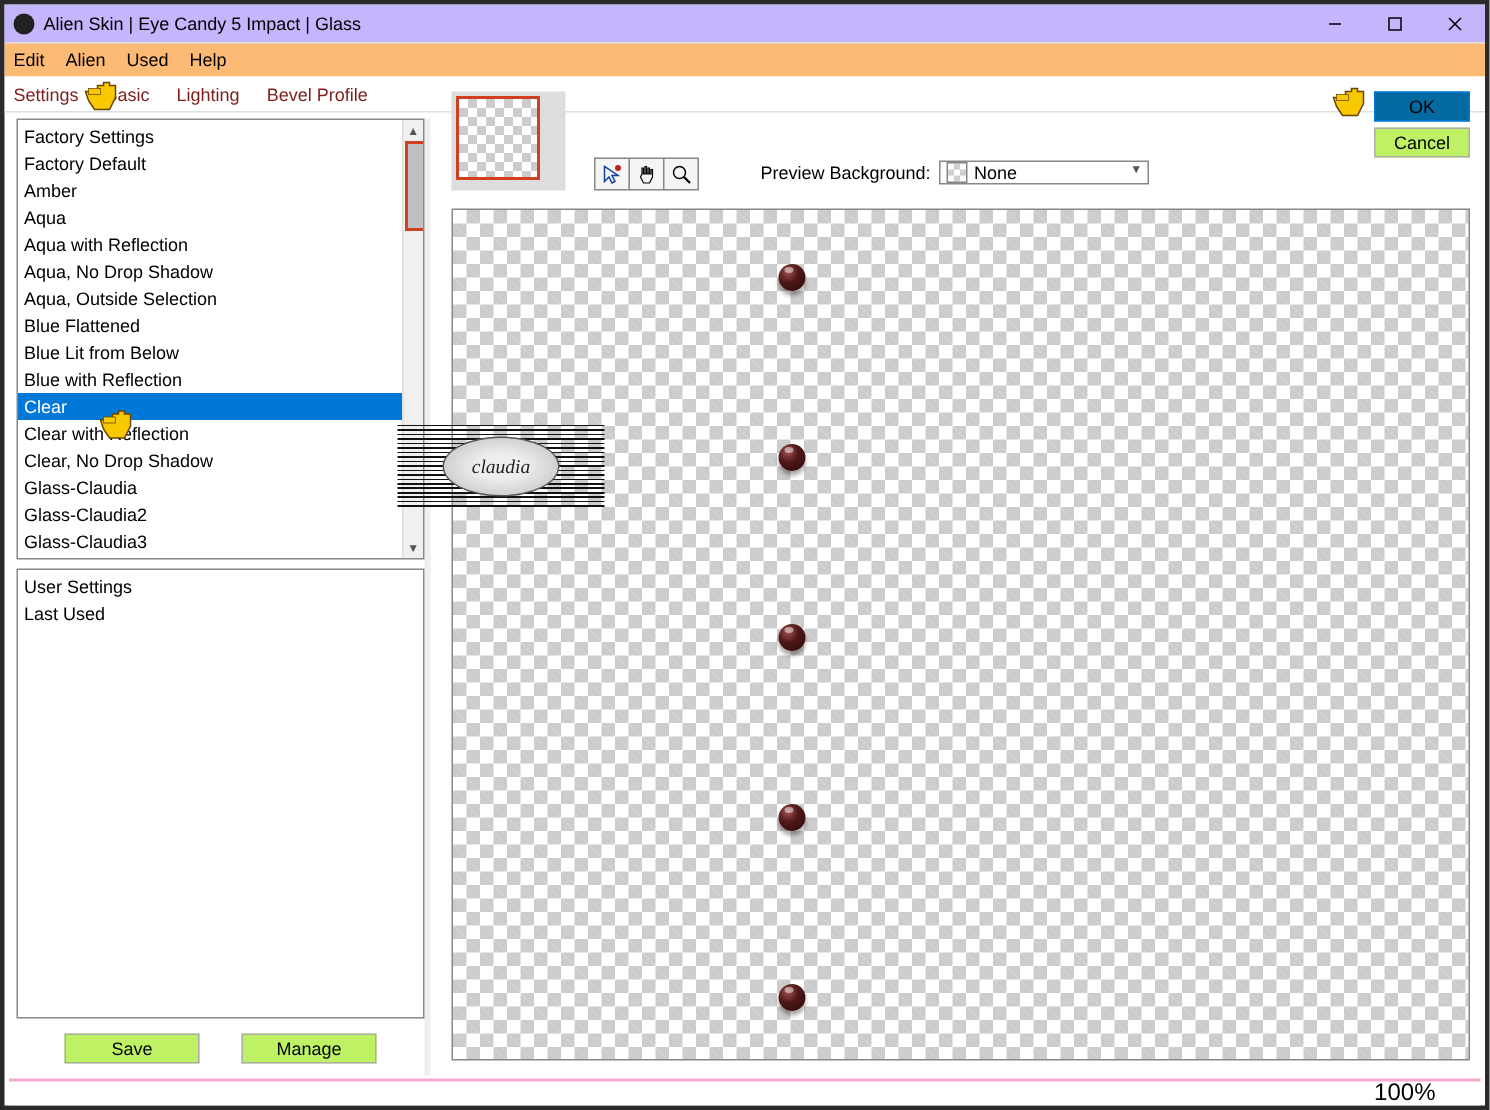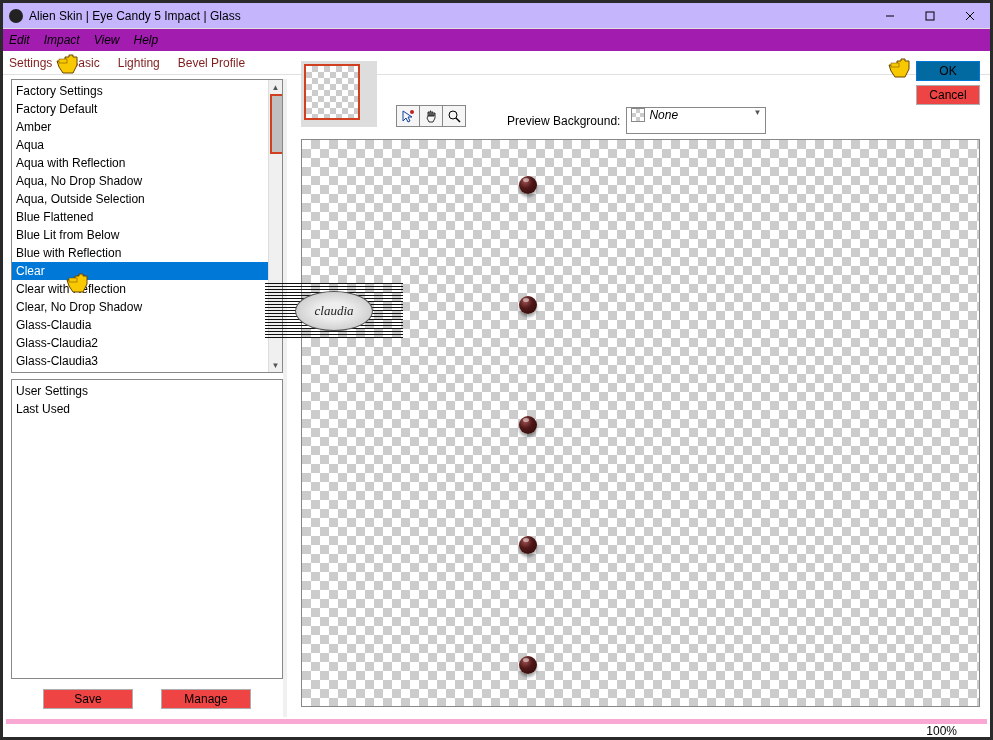--- a/index.html
+++ b/index.html
@@ -3,58 +3,58 @@
 <meta charset="utf-8">
 <style>
 * { box-sizing: border-box; margin: 0; padding: 0; }
 body { font-family: "Segoe UI", Tahoma, sans-serif; font-size: 12px; background: #fff; width: 993px; height: 740px; overflow: hidden; border: 3px solid #2a2a2a; position: relative; }
 .titlebar { height: 26px; display: flex; align-items: center; padding: 0 0 0 6px; background: #c4b5fd; border-bottom: 1px solid #e0e0e0; }
 .titlebar .app-icon { width: 14px; height: 14px; border-radius: 50%; background: #222; margin-right: 6px; }
 .titlebar .title { flex: 1; font-size: 12px; color: #000; }
 .win-controls { display: flex; height: 100%; }
 .win-btn { width: 40px; height: 100%; display: flex; align-items: center; justify-content: center; cursor: pointer; }
 .win-btn svg { width: 10px; height: 10px; stroke: #000; stroke-width: 1; fill: none; }
-.menubar { height: 22px; display: flex; align-items: center; padding: 0 6px; gap: 14px; background: #a21caf; font-style: italic; }
+.menubar { height: 22px; display: flex; align-items: center; padding: 0 6px; gap: 14px; background: #fdba74; }
 .menubar span { cursor: pointer; }
 .tabbar { height: 24px; display: flex; align-items: center; padding: 0 6px; gap: 18px; background: #fff; border-bottom: 1px solid #e0e0e0; position: relative; }
 .tabbar .tab { cursor: pointer; color: #7f1d1d; }
 .content { position: absolute; top: 76px; left: 8px; right: 8px; bottom: 20px; display: flex; }
 .left-panel { width: 272px; display: flex; flex-direction: column; gap: 6px; }
 .listbox { border: 1px solid #888; background: #fff; overflow: hidden; position: relative; }
 .listbox .items { padding: 2px 0; }
 .listbox .item { padding: 1px 4px; white-space: nowrap; cursor: pointer; line-height: 16px; }
 .listbox .item.selected { background: #0078d7; color: #fff; }
 .listbox.top { height: 294px; }
 .listbox.bottom { flex: 1; }
 .scrollbar-v { position: absolute; right: 0; top: 0; bottom: 0; width: 14px; background: #f0f0f0; border-left: 1px solid #ddd; }
 .scrollbar-v .thumb { position: absolute; left: 1px; right: 1px; top: 14px; height: 60px; background: #c0c0c0; }
 .scrollbar-v .arrow-up, .scrollbar-v .arrow-down { position: absolute; left: 0; right: 0; height: 14px; display: flex; align-items: center; justify-content: center; font-size: 8px; color: #555; }
 .scrollbar-v .arrow-up { top: 0; }
 .scrollbar-v .arrow-down { bottom: 0; }
 .btn-row { display: flex; justify-content: center; gap: 28px; padding: 4px 0 8px; }
-.btn { width: 90px; height: 20px; background: #ef4444; border: 1px solid #adadad; cursor: pointer; font-size: 12px; }
+.btn { width: 90px; height: 20px; background: #bef264; border: 1px solid #adadad; cursor: pointer; font-size: 12px; }
 .right-panel { flex: 1; position: relative; }
 .thumb-row { position: absolute; top: -18px; left: 14px; display: flex; align-items: flex-start; }
 .thumb-wrap { width: 76px; height: 66px; background: #ddd; padding: 3px; }
 .thumb { width: 56px; height: 56px; border: 2px solid #d04020; background-image: linear-gradient(45deg, #ccc 25%, transparent 25%, transparent 75%, #ccc 75%), linear-gradient(45deg, #ccc 25%, transparent 25%, transparent 75%, #ccc 75%); background-size: 12px 12px; background-position: 0 0, 6px 6px; background-color: #fff; }
 .tool-icons { position: absolute; top: 26px; left: 110px; display: flex; gap: 0; }
 .tool-icon { width: 24px; height: 22px; border: 1px solid #888; display: flex; align-items: center; justify-content: center; cursor: pointer; background: #f5f5f5; margin-left: -1px; }
 .tool-icon svg { width: 14px; height: 14px; }
 .prev-bg { position: absolute; top: 28px; left: 220px; display: flex; align-items: center; gap: 6px; }
-.combo { width: 140px; height: 27px; border: 1px solid #888; display: flex; align-items: flex-start; padding: 0 4px; background: #fff; cursor: pointer; font-style: italic; }
+.combo { width: 140px; height: 16px; border: 1px solid #888; display: flex; align-items: flex-start; padding: 0 4px; background: #fff; cursor: pointer; }
 .combo .swatch { width: 14px; height: 14px; border: 1px solid #888; margin-right: 4px; background-image: linear-gradient(45deg, #ccc 25%, transparent 25%, transparent 75%, #ccc 75%), linear-gradient(45deg, #ccc 25%, transparent 25%, transparent 75%, #ccc 75%); background-size: 8px 8px; background-position: 0 0, 4px 4px; background-color: #fff; }
 .combo .combo-text { flex: 1; }
 .combo .combo-arrow { font-size: 8px; color: #555; }
 .action-btns { position: absolute; top: -18px; right: 2px; display: flex; flex-direction: column; gap: 4px; }
 .action-btns .btn { width: 64px; }
 .action-btns .btn.ok { border: 1px solid #0078d7; background: #0369a1; }
 .preview { position: absolute; top: 60px; left: 14px; right: 2px; bottom: 10px; border: 1px solid #888; background-image: linear-gradient(45deg, #ccc 25%, transparent 25%, transparent 75%, #ccc 75%), linear-gradient(45deg, #ccc 25%, transparent 25%, transparent 75%, #ccc 75%); background-size: 18px 18px; background-position: 0 0, 9px 9px; background-color: #fff; overflow: hidden; }
 .bead { position: absolute; left: 32%; width: 18px; height: 18px; border-radius: 50%; background: radial-gradient(circle at 35% 30%, #a05050 0%, #501818 40%, #2a0808 100%); box-shadow: 0 3px 3px rgba(0,0,0,0.35); }
 .bead::before { content: ""; position: absolute; top: 2px; left: 4px; width: 6px; height: 4px; border-radius: 50%; background: rgba(255,255,255,0.5); }
-.statusbar { position: absolute; bottom: 0; left: 3px; right: 3px; height: 18px; border-top: 5px solid #f9a8d4; display: flex; align-items: center; justify-content: flex-end; padding: 0 30px; font-size: 12px; background: #fff; }
+.statusbar { position: absolute; bottom: 0; left: 3px; right: 3px; height: 18px; border-top: 2px solid #f9a8d4; display: flex; align-items: center; justify-content: flex-end; padding: 0 30px; font-size: 16px; background: #fff; }
 .hand-cursor { position: absolute; width: 28px; height: 24px; pointer-events: none; z-index: 10; }
 .hand-cursor svg { width: 100%; height: 100%; }
 .badge-claudia { position: absolute; top: 280px; left: 262px; width: 138px; height: 56px; z-index: 5; }
 .badge-claudia .lines { position: absolute; inset: 0; background: repeating-linear-gradient(to bottom, #111 0 1px, transparent 1px 3px); border-radius: 0; }
 .badge-claudia .oval { position: absolute; left: 30px; top: 8px; width: 78px; height: 40px; border-radius: 50%; background: radial-gradient(ellipse at center, #eee 30%, #bbb 100%); border: 1px solid #555; display: flex; align-items: center; justify-content: center; font-family: Georgia, serif; font-style: italic; font-size: 13px; color: #222; }
 .splitter { width: 4px; background: #f0f0f0; cursor: col-resize; }
 </style>
 </head>
 <body>
 
@@ -76,22 +76,22 @@
         <svg viewBox="0 0 10 10">
           <line x1="1" y1="1" x2="9" y2="9"></line>
           <line x1="9" y1="1" x2="1" y2="9"></line>
         </svg>
       </div>
   </div>
 </div>
 
 <div class="menubar">
   <span>Edit</span>
-  <span>Impact</span>
-  <span>View</span>
+  <span>Alien</span>
+  <span>Used</span>
   <span>Help</span>
 </div>
 
 <div class="tabbar">
   <span class="tab">Settings</span>
   <span class="tab">Basic</span>
   <span class="tab">Lighting</span>
   <span class="tab">Bevel Profile</span>
 </div>
 

